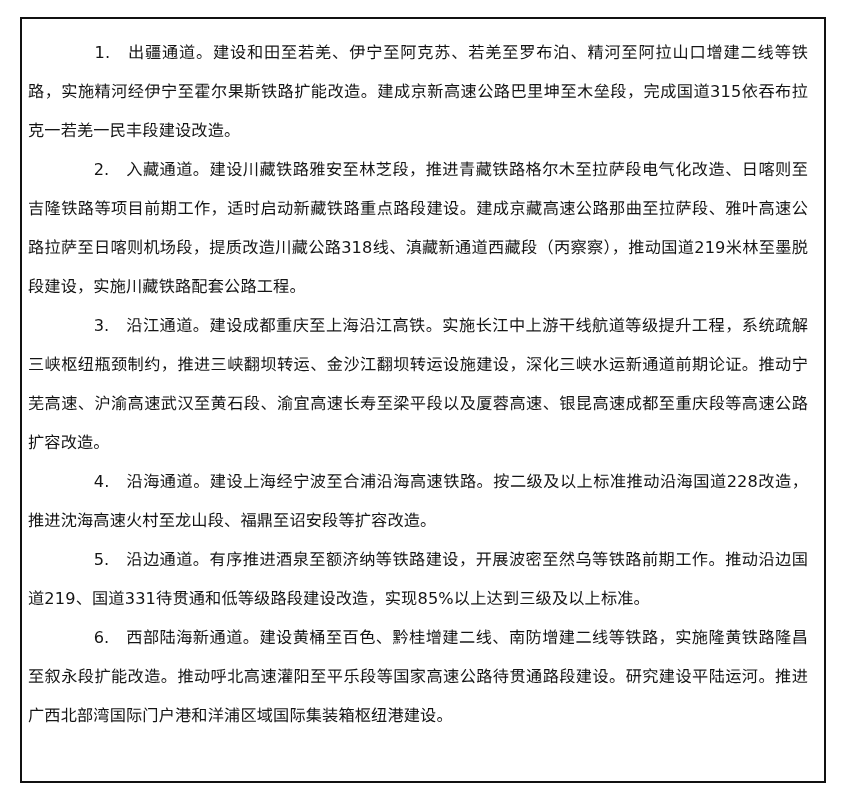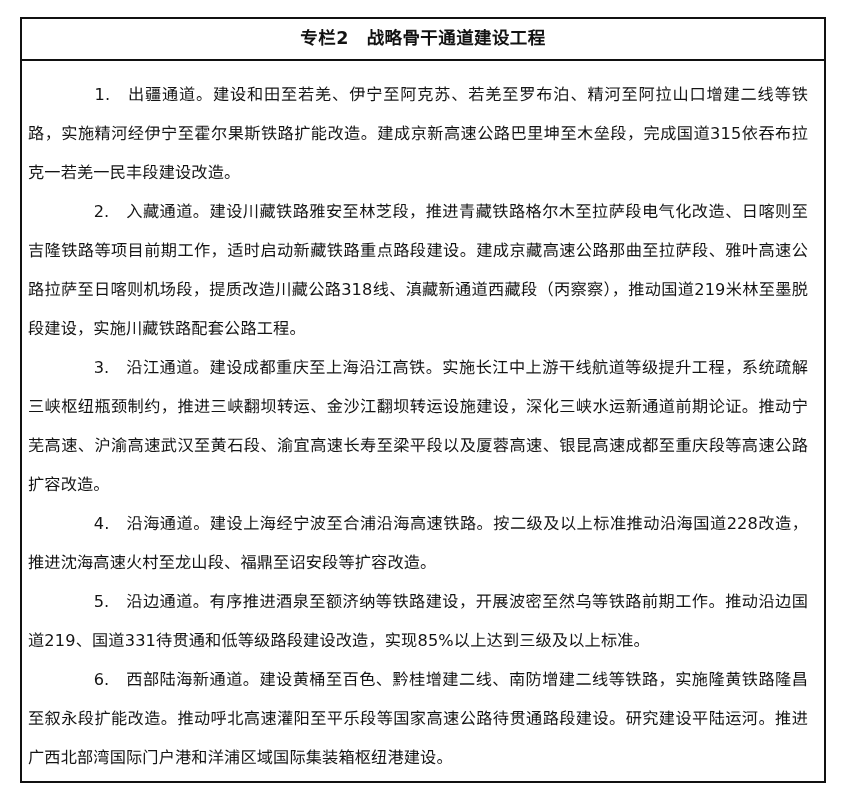--- a/index.html
+++ b/index.html
@@ -79,23 +79,20 @@
     font-family: "DejaVu Sans", "Liberation Sans", sans-serif;
   }
 </style>
 </head>
 <body>
 
 <div class="page">
 
   <div class="box">
 
-    <div class="title-band">
-      <div class="title-text">专栏2　战略骨干通道建设工程</div>
-    </div>
 
     <div class="body-region">
 
       <p class="para">　　1.　出疆通道。建设和田至若羌、伊宁至阿克苏、若羌至罗布泊、精河至阿拉山口增建二线等铁路，实施精河经伊宁至霍尔果斯铁路扩能改造。建成京新高速公路巴里坤至木垒段，完成国道315依吞布拉克一若羌一民丰段建设改造。</p>
 
       <p class="para">　　2.　入藏通道。建设川藏铁路雅安至林芝段，推进青藏铁路格尔木至拉萨段电气化改造、日喀则至吉隆铁路等项目前期工作，适时启动新藏铁路重点路段建设。建成京藏高速公路那曲至拉萨段、雅叶高速公路拉萨至日喀则机场段，提质改造川藏公路318线、滇藏新通道西藏段（丙察察），推动国道219米林至墨脱段建设，实施川藏铁路配套公路工程。</p>
 
       <p class="para">　　3.　沿江通道。建设成都重庆至上海沿江高铁。实施长江中上游干线航道等级提升工程，系统疏解三峡枢纽瓶颈制约，推进三峡翻坝转运、金沙江翻坝转运设施建设，深化三峡水运新通道前期论证。推动宁芜高速、沪渝高速武汉至黄石段、渝宜高速长寿至梁平段以及厦蓉高速、银昆高速成都至重庆段等高速公路扩容改造。</p>
 
       <p class="para">　　4.　沿海通道。建设上海经宁波至合浦沿海高速铁路。按二级及以上标准推动沿海国道228改造，推进沈海高速火村至龙山段、福鼎至诏安段等扩容改造。</p>

